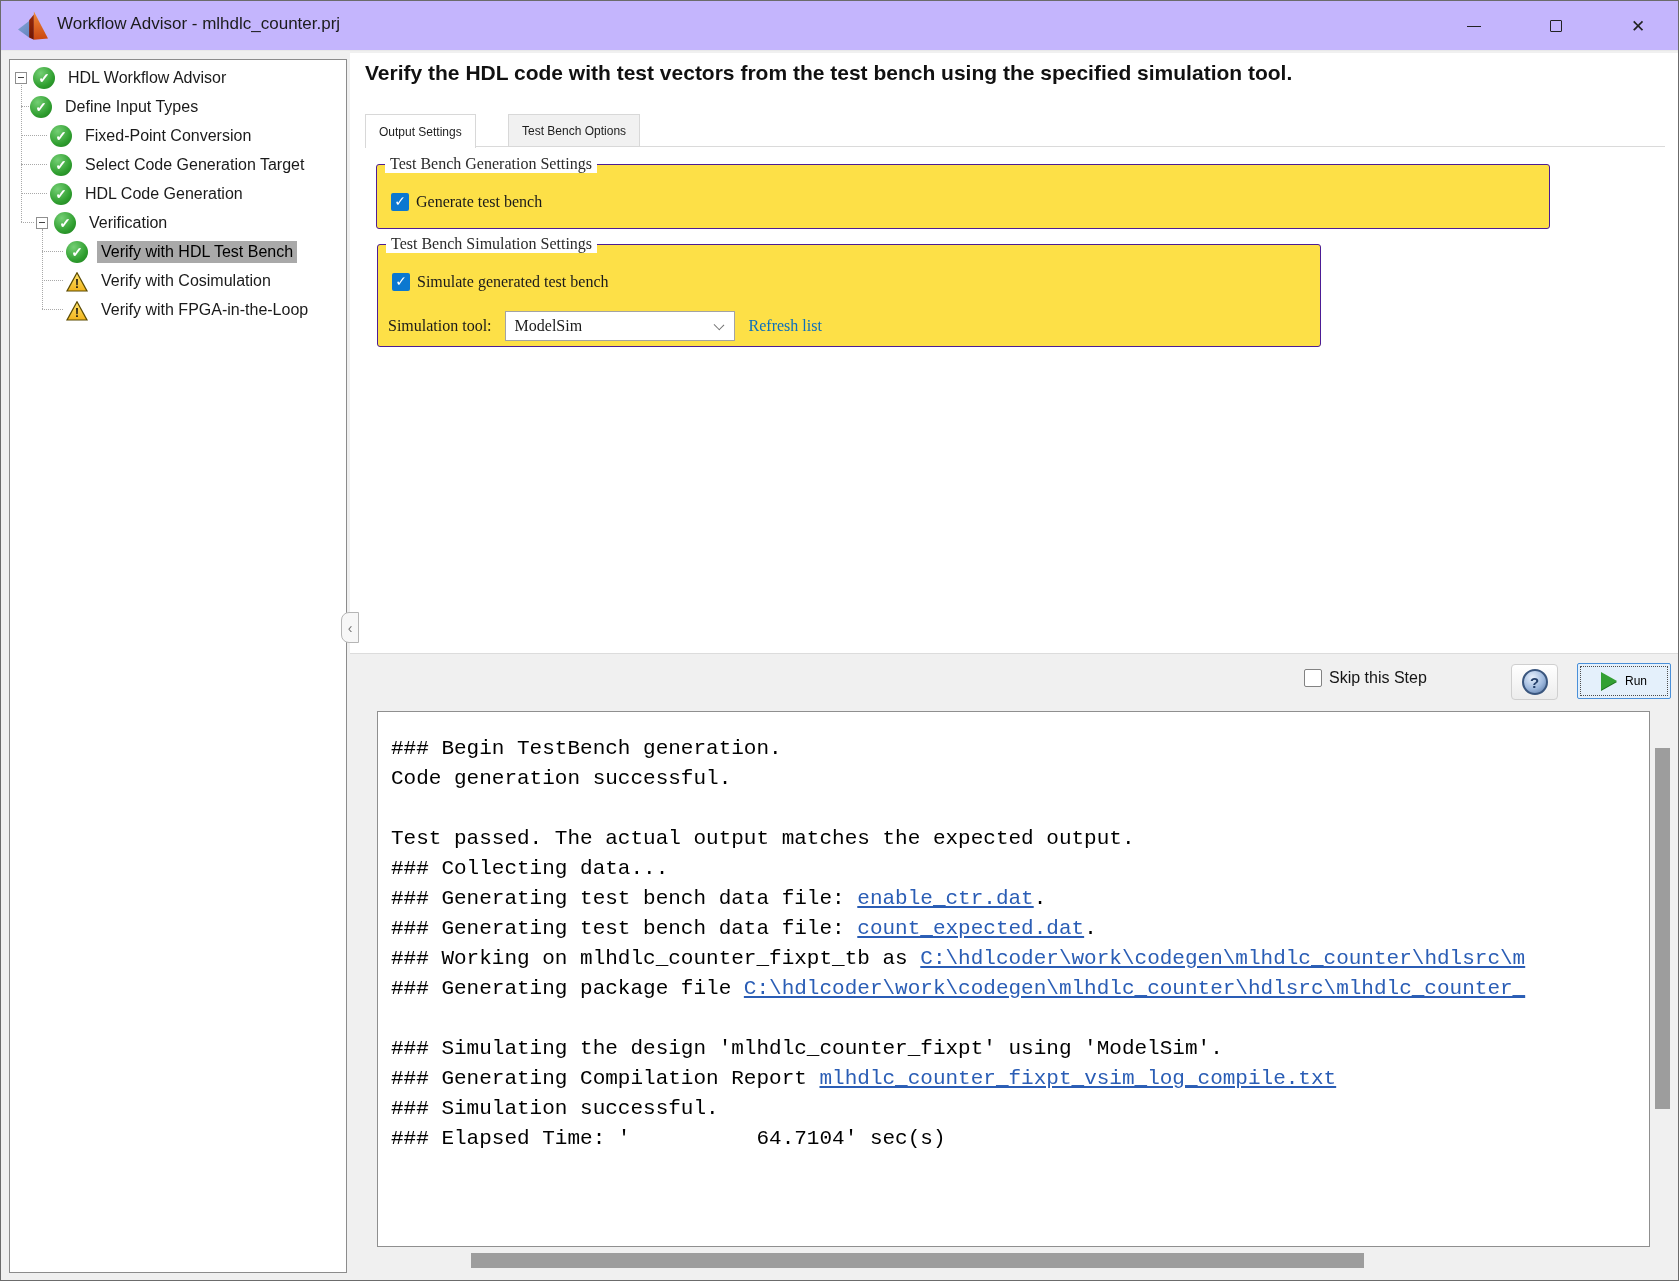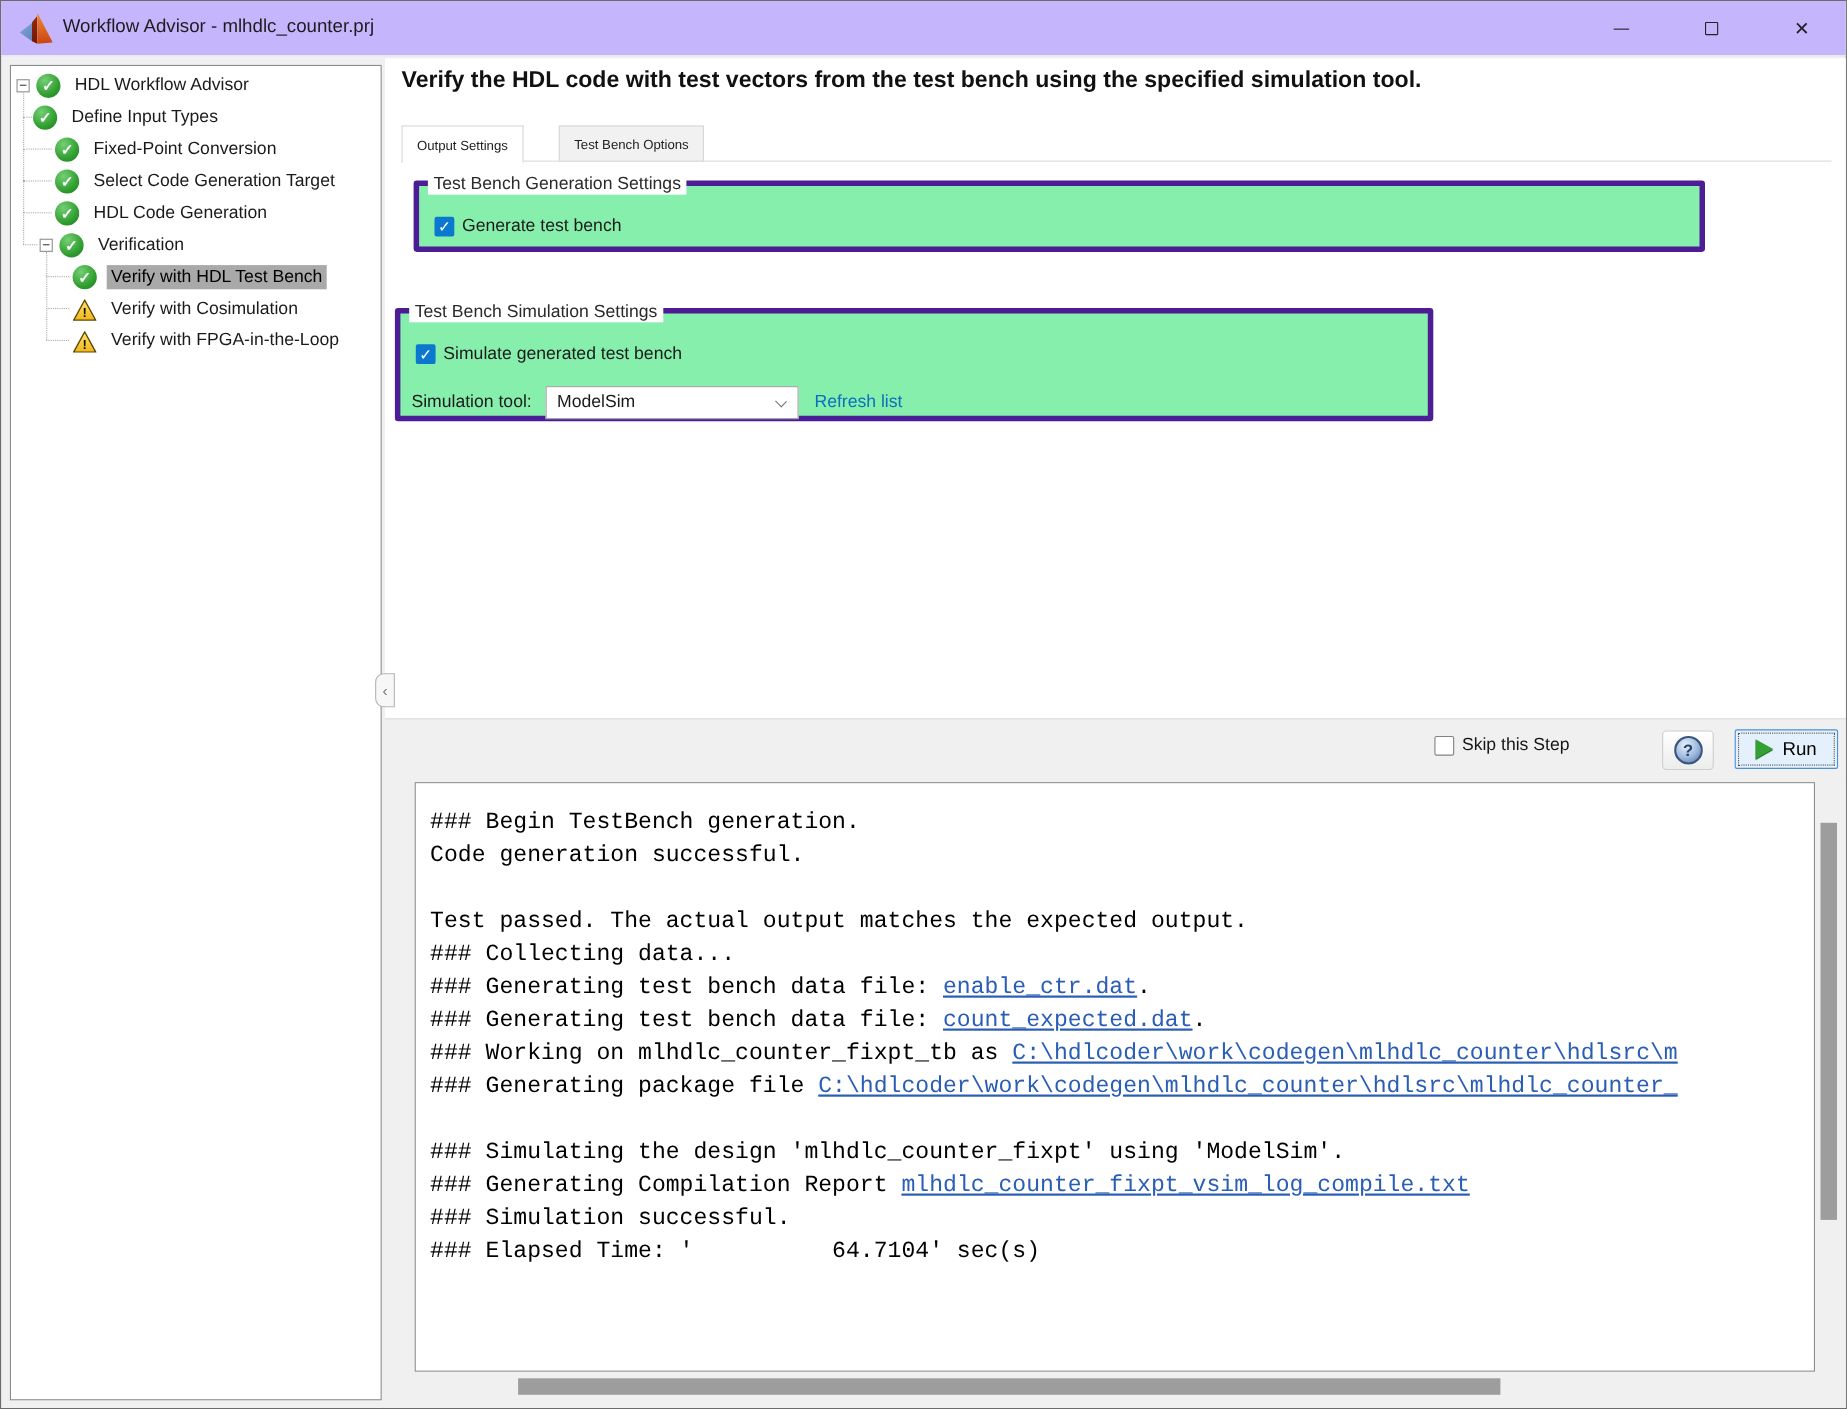--- a/index.html
+++ b/index.html
@@ -47,23 +47,23 @@
   .conn.v { border-left:1px dotted #a9a9a9; width:0; }
   .conn.h { border-top:1px dotted #a9a9a9; height:0; }
   
   .mainwhite { position:absolute; left:349px; top:52px; width:1330px; height:600px; background:#fff; }
   .mheader { position:absolute; left:364px; top:60px; font-size:21px; font-weight:700; color:#111; }
   .tabbar-line { position:absolute; left:364px; top:145px; width:1300px; height:1px; background:#dadada; }
   .tab { position:absolute; top:113px; height:33px; display:flex; align-items:center; padding:0 13px;
     font-size:12px; color:#1d1d1d; border:1px solid #d8d8d8; }
   .tab.active { left:364px; background:#fff; border-bottom:none; height:34px; z-index:2; }
   .tab.inactive { left:507px; background:#f1f1f1; z-index:1; }
-  .group { position:absolute; border:5px solid #4c1d95; border-radius:3px; background:#86efac; }
+  .group { position:absolute; border:1px solid #4c1d95; border-radius:3px; background:#fde047;font-family:Liberation Serif, serif; }
   .g1 { left:375px; top:163px; width:1174px; height:65px; }
-  .g2 { left:358px; top:243px; width:944px; height:103px;margin-top:36px; }
+  .g2 { left:376px; top:243px; width:944px; height:103px; }
   .legend { position:absolute; top:-10px; left:8px; background:#fff; padding:0 5px; font-size:16px; color:#2a2a2a; white-space:nowrap; }
   .cbrow { position:absolute; display:flex; align-items:center; gap:7px; font-size:16px; color:#1a1a1a; }
   .cb { width:18px; height:18px; border-radius:2px; flex:0 0 auto; position:relative; }
   .cb.checked { background:#0b78d0; }
   .cb.checked::after { content:"✓"; position:absolute; inset:0; color:#fff; font-size:14px; line-height:18px; text-align:center; }
   .cb.unchecked { background:#fff; border:1px solid #828282; }
   .simrow { position:absolute; left:10px; top:66px; display:flex; align-items:center; font-size:16px; color:#1a1a1a; }
   .combo { position:relative; width:230px; height:30px; border:1px solid #a3a3a3; background:#fff; margin-left:13px;
     display:flex; align-items:center; padding:0 26px 0 9px; font-size:16px; }
   .combo .chev { position:absolute; right:11px; top:9px; width:8px; height:8px;
@@ -77,21 +77,21 @@
     border:1px solid #cfcfcf; border-radius:4px; display:flex; align-items:center; justify-content:center; }
   .helpicon { width:26px; height:26px; border-radius:50%;
     background:radial-gradient(circle at 38% 30%, #e8f1fd, #9db8dd 55%, #51719f);
     border:2px solid #3a567e; display:flex; align-items:center; justify-content:center;
     font-size:15px; font-weight:bold; color:#25406b; }
   .runbtn { position:absolute; left:1227px; top:9px; width:94px; height:36px; background:#e4f0fb;
     border:1px solid #4a90d9; border-radius:2px; display:flex; align-items:center; justify-content:center; gap:8px; }
   .runbtn::before { content:""; position:absolute; inset:2px; border:1px dotted #4d4d4d; }
   .play { width:0; height:0; border-left:16px solid #33a033; border-top:9px solid transparent; border-bottom:9px solid transparent;
     filter:drop-shadow(0 1px 0 #1c6e1c); }
-  .runlabel { font-size:17px; color:#000; }
+  .runlabel { font-size:12px; color:#000; }
   
   .consoleregion { position:absolute; left:349px; top:708px; width:1330px; height:572px; background:#f0f0f0; }
   .consolebox { position:absolute; left:27px; top:2px; width:1273px; height:536px; background:#fff;
     border:1px solid #8f8f8f; overflow:hidden; padding:22px 8px 0 13px; }
   .cline { white-space:pre; font-family:"Liberation Mono","DejaVu Sans Mono",monospace; font-size:21px; line-height:30px;
     min-height:30px; color:#000; }
   .cline a { color:#2a5db5; text-decoration:underline; cursor:pointer; }
   .vscroll { position:absolute; left:1304px; top:2px; width:17px; height:536px; background:#f0f0f0; }
   .vthumb { position:absolute; left:1px; top:37px; width:15px; height:361px; background:#9d9d9d; }
   .hscroll { position:absolute; left:27px; top:543px; width:1273px; height:18px; background:#f0f0f0; }

